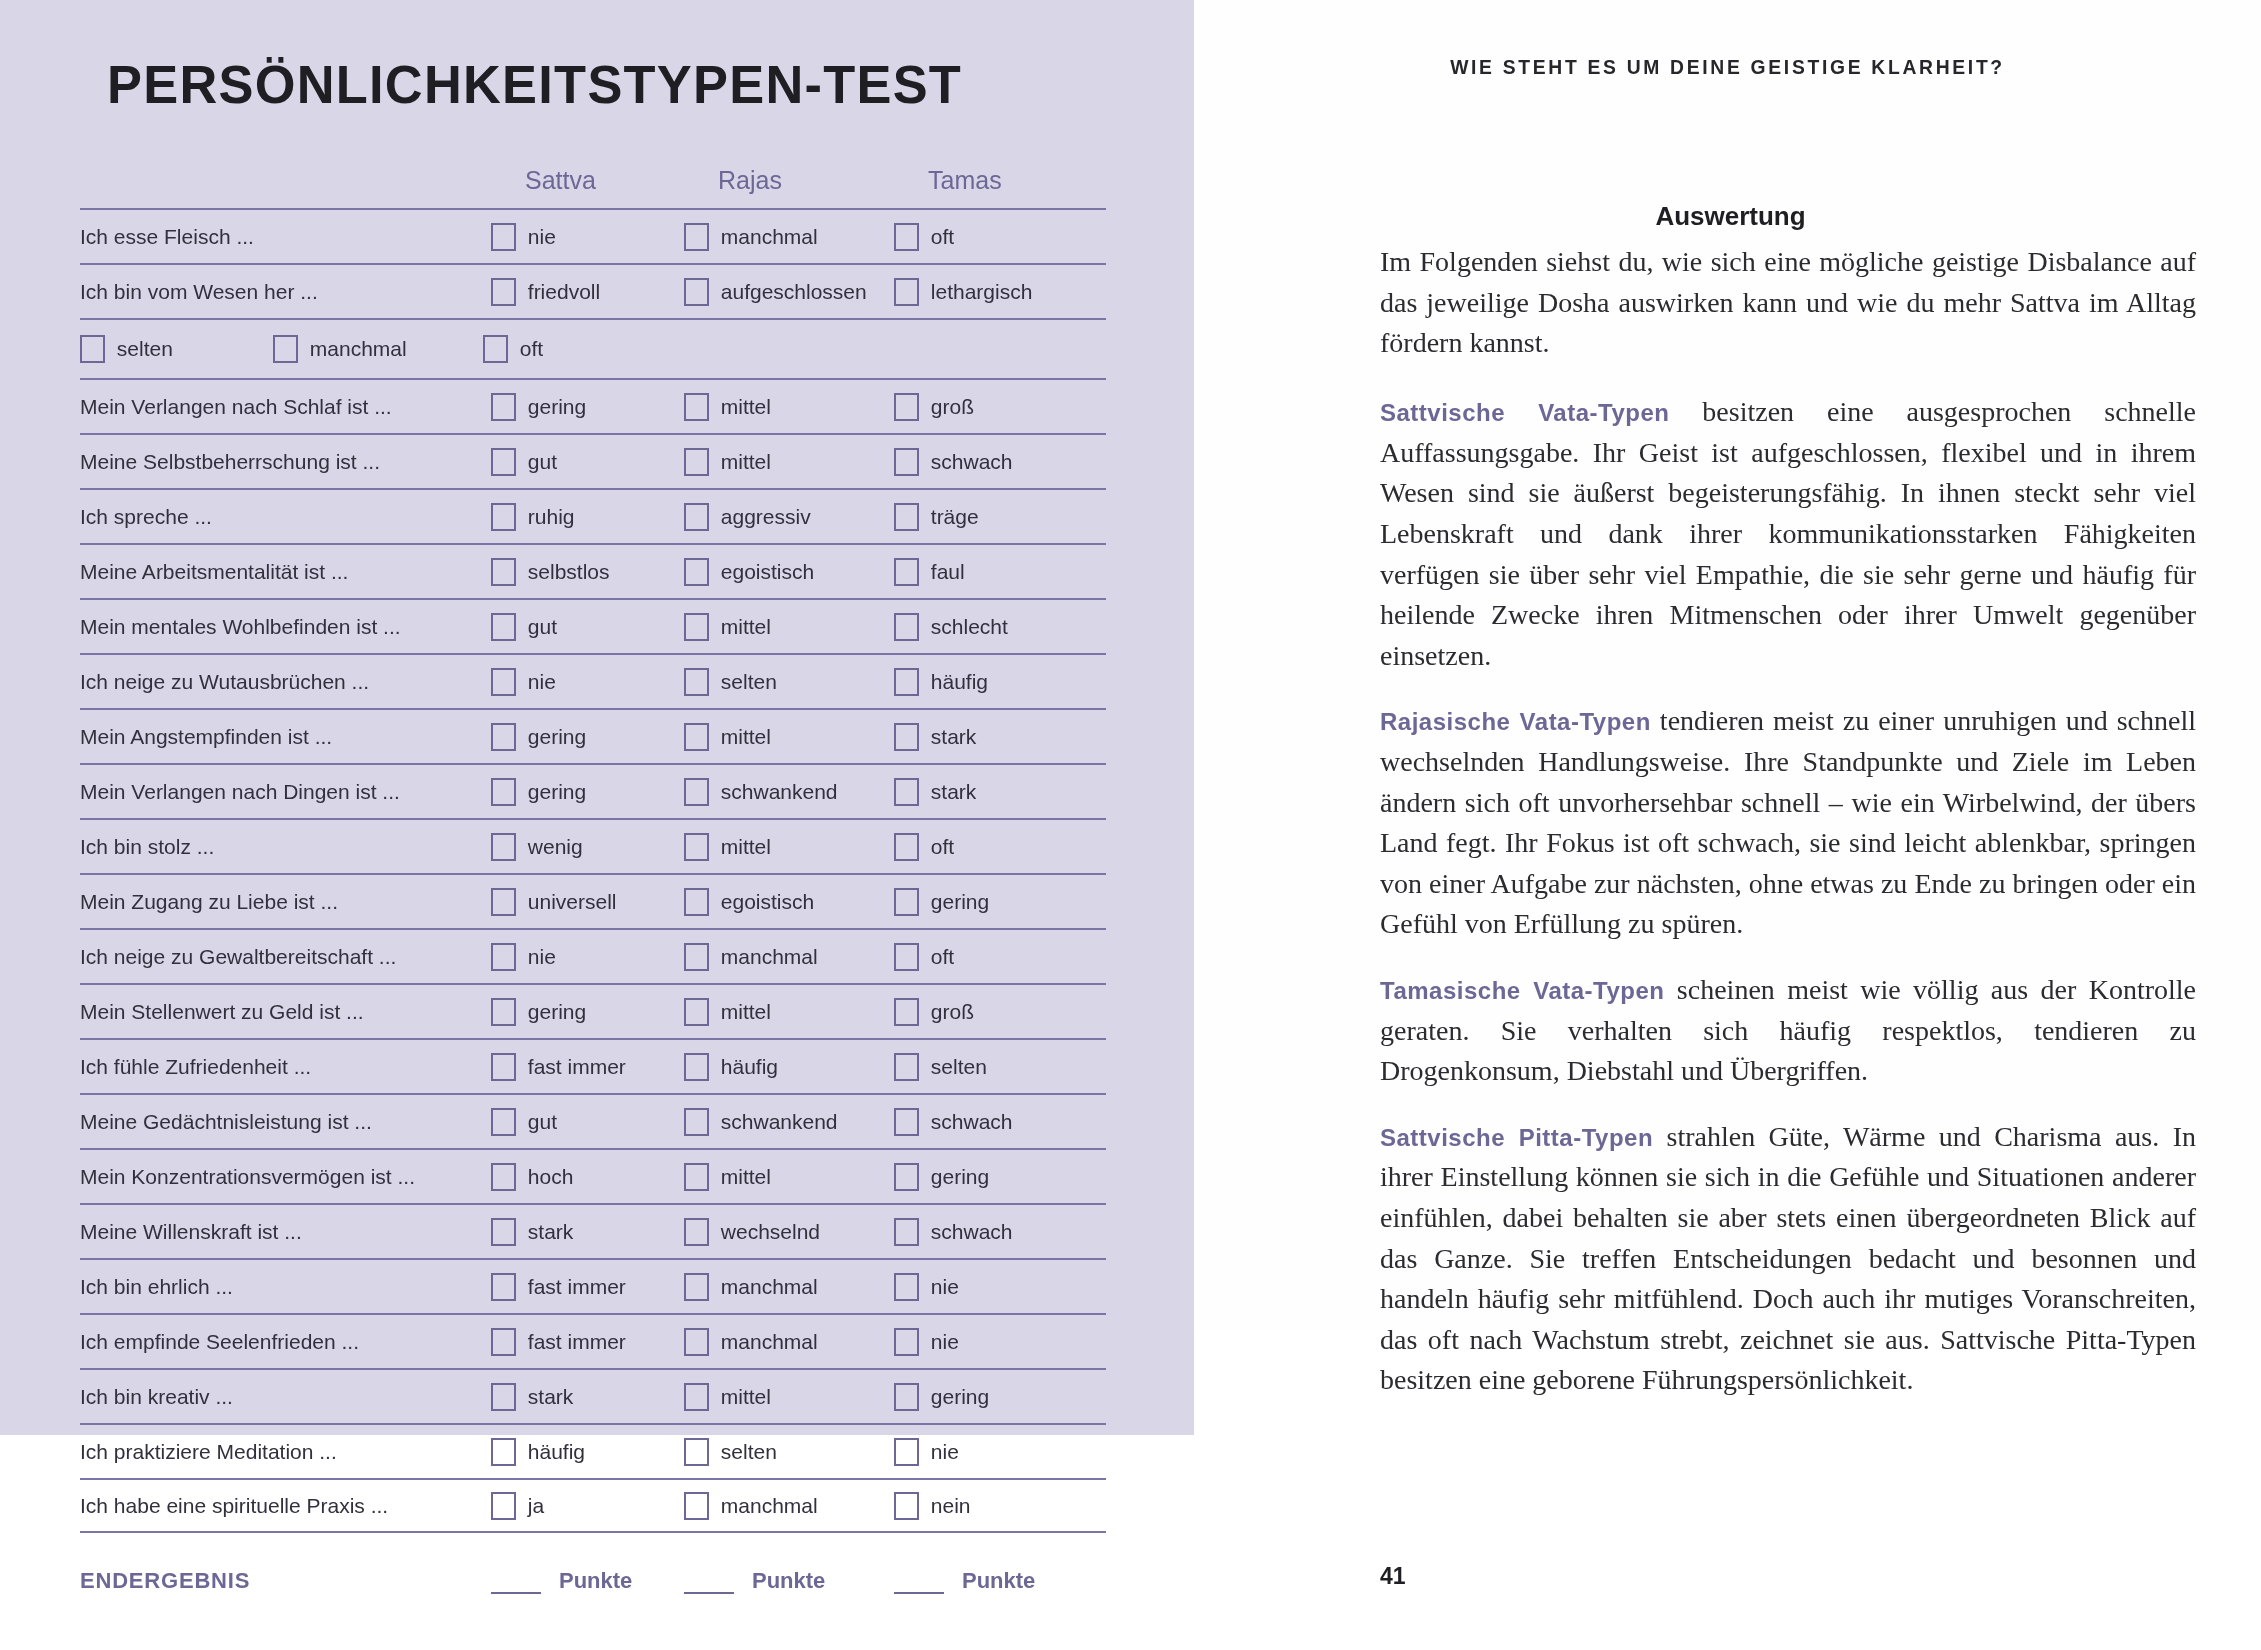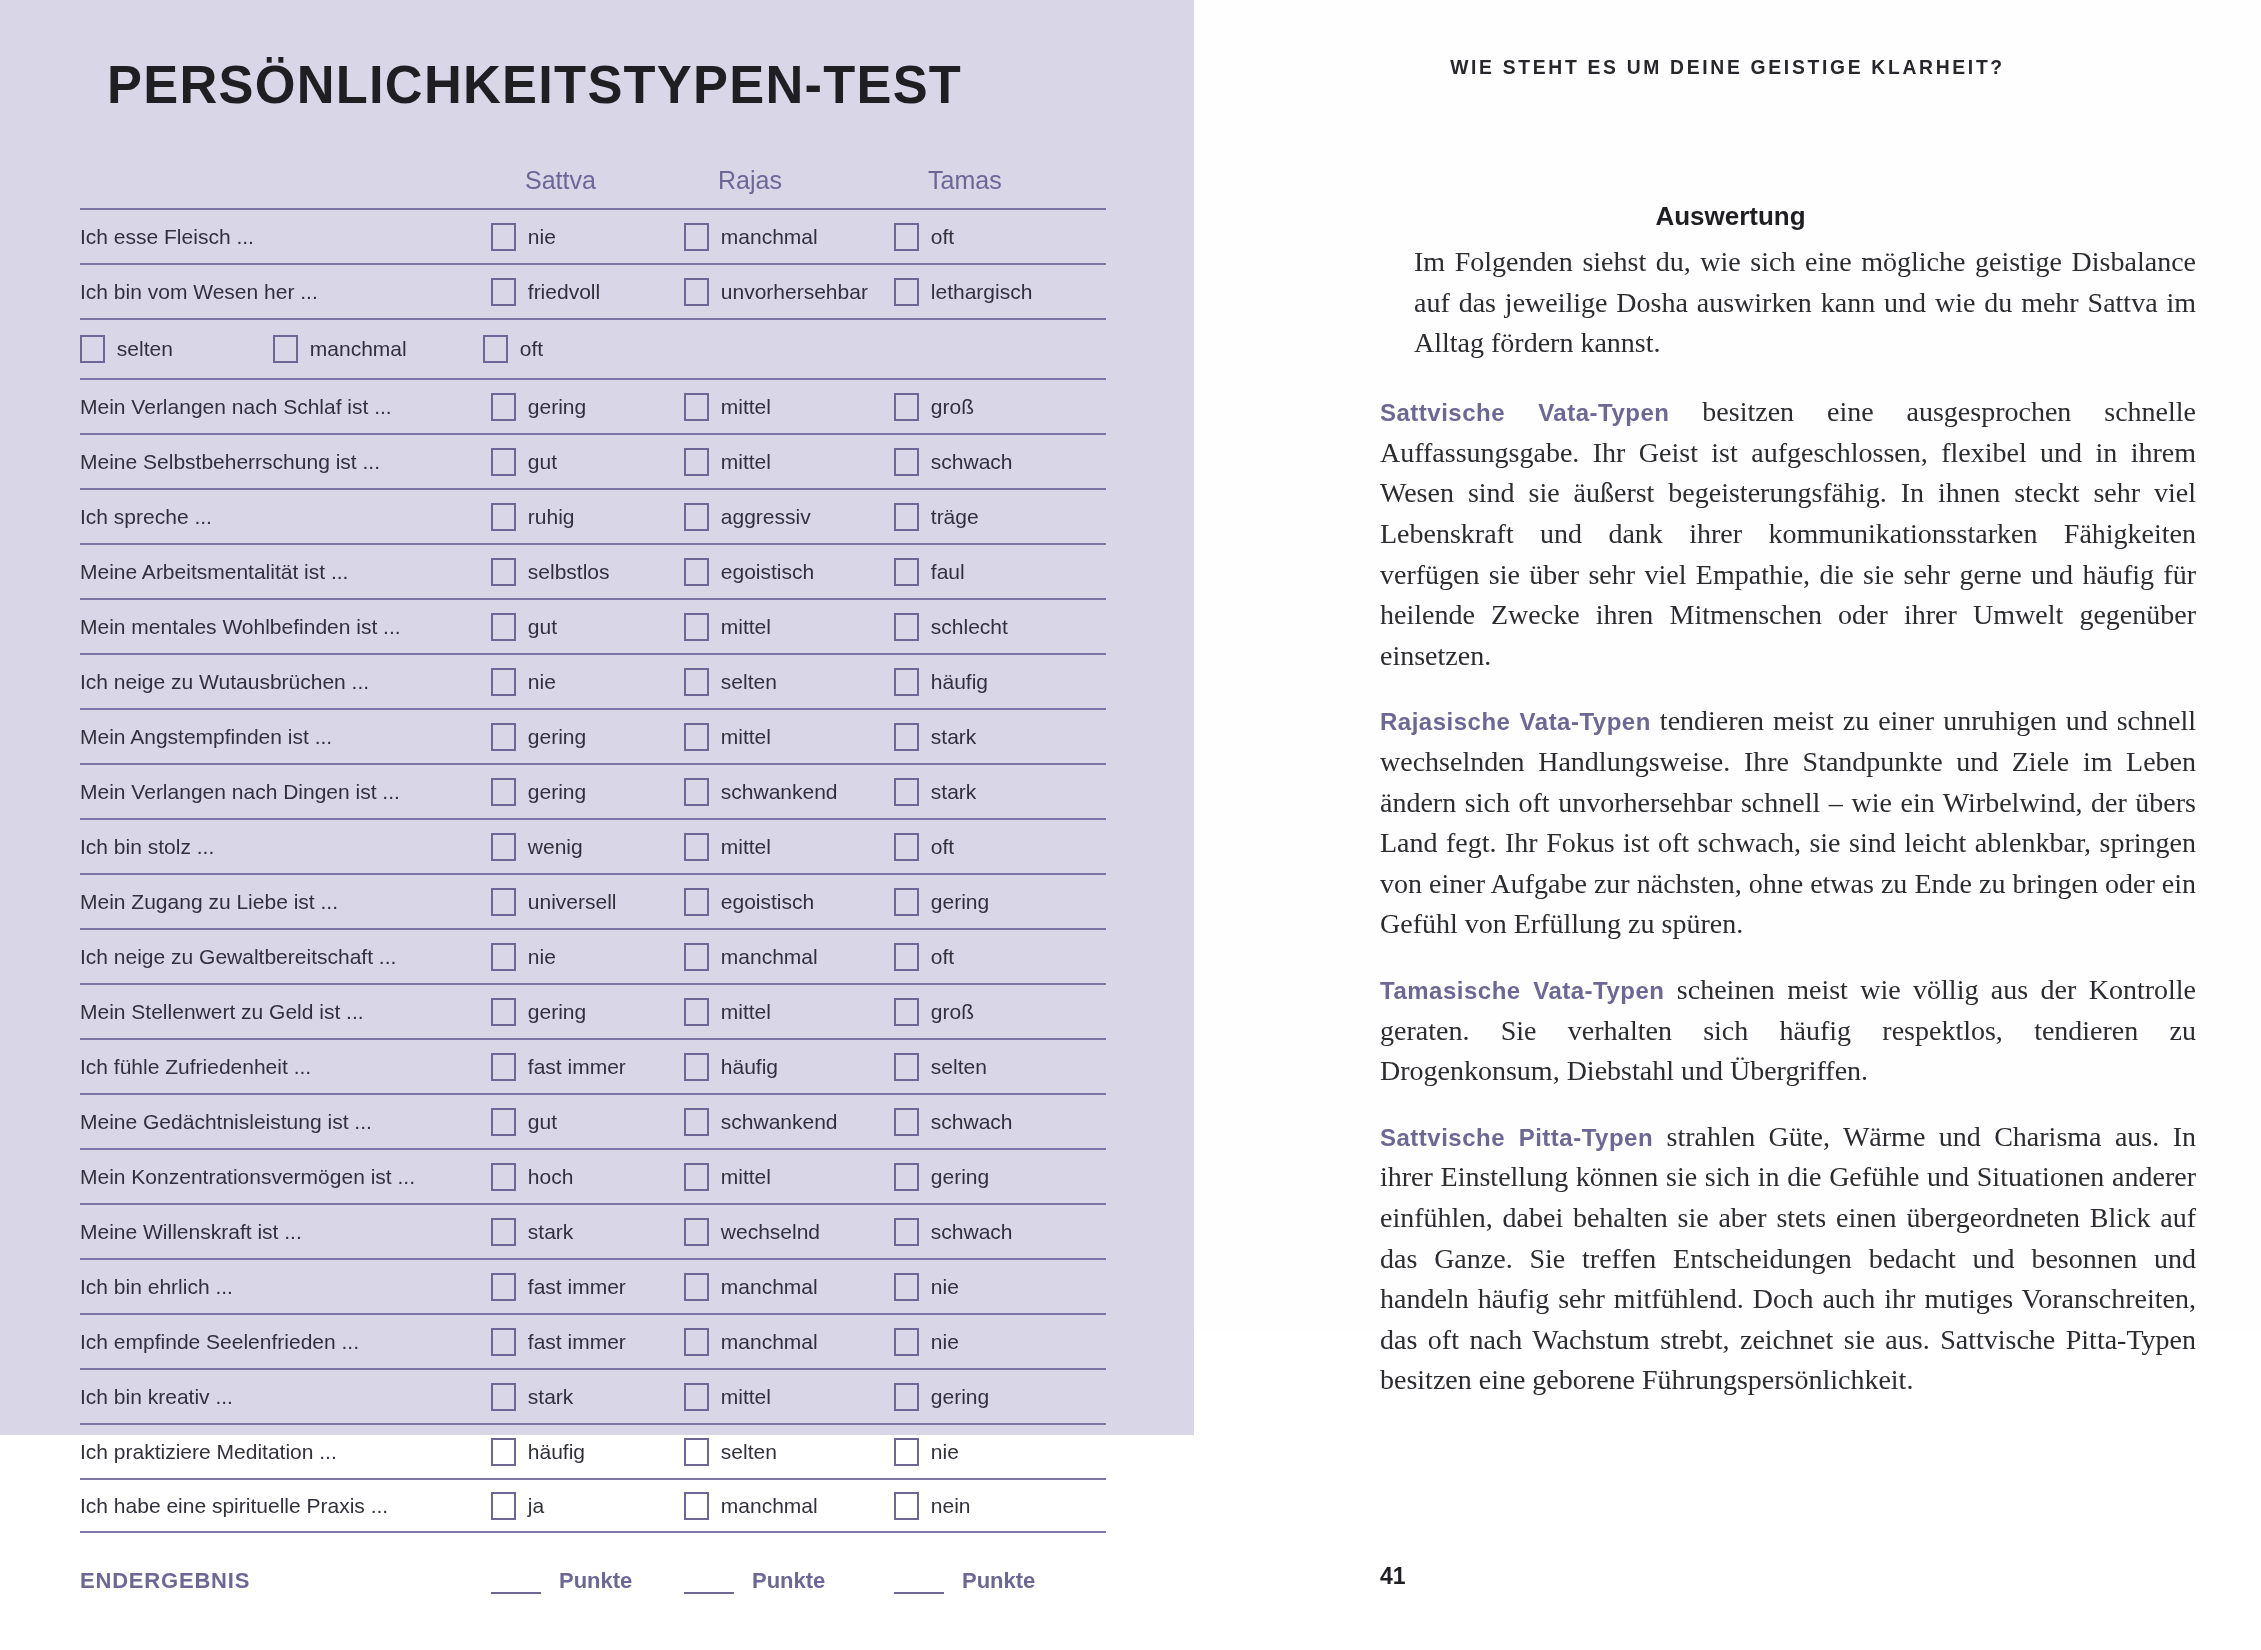--- a/index.html
+++ b/index.html
@@ -174,21 +174,21 @@
   #body-col p {
     font-family: "Liberation Serif", serif;
     font-size: 28px;
     line-height: 1.45;
     color: #2b2b30;
     text-align: justify;
     margin-bottom: 25px;
     -webkit-hyphens: none;
     hyphens: none;
   }
-  #body-col p.tight { margin-bottom: 28.5px; margin-left: 34px; }
+  #body-col p.tight { margin-bottom: 28.5px; }
   .lead {
     font-family: "Liberation Sans", sans-serif;
     font-weight: 700;
     font-size: 24px;
     letter-spacing: 0.5px;
     color: #6d6796;
   }
   #page-number {
     position: absolute;
     left: 186px;
@@ -231,21 +231,21 @@
           </div>
         </div>
         <div class="rowline">
           <div class="q-label">Ich bin vom Wesen her ...</div>
           <div class="opt o0">
             <span class="chk"></span>
             <span class="opt-label">friedvoll</span>
           </div>
           <div class="opt o1">
             <span class="chk"></span>
-            <span class="opt-label">unvorhersehbar</span>
+            <span class="opt-label">aufgeschlossen</span>
           </div>
           <div class="opt o2">
             <span class="chk"></span>
             <span class="opt-label">lethargisch</span>
           </div>
         </div>
         <div class="rowline tall">
           <div class="opt o0">
             <span class="chk"></span>
             <span class="opt-label">selten</span>

